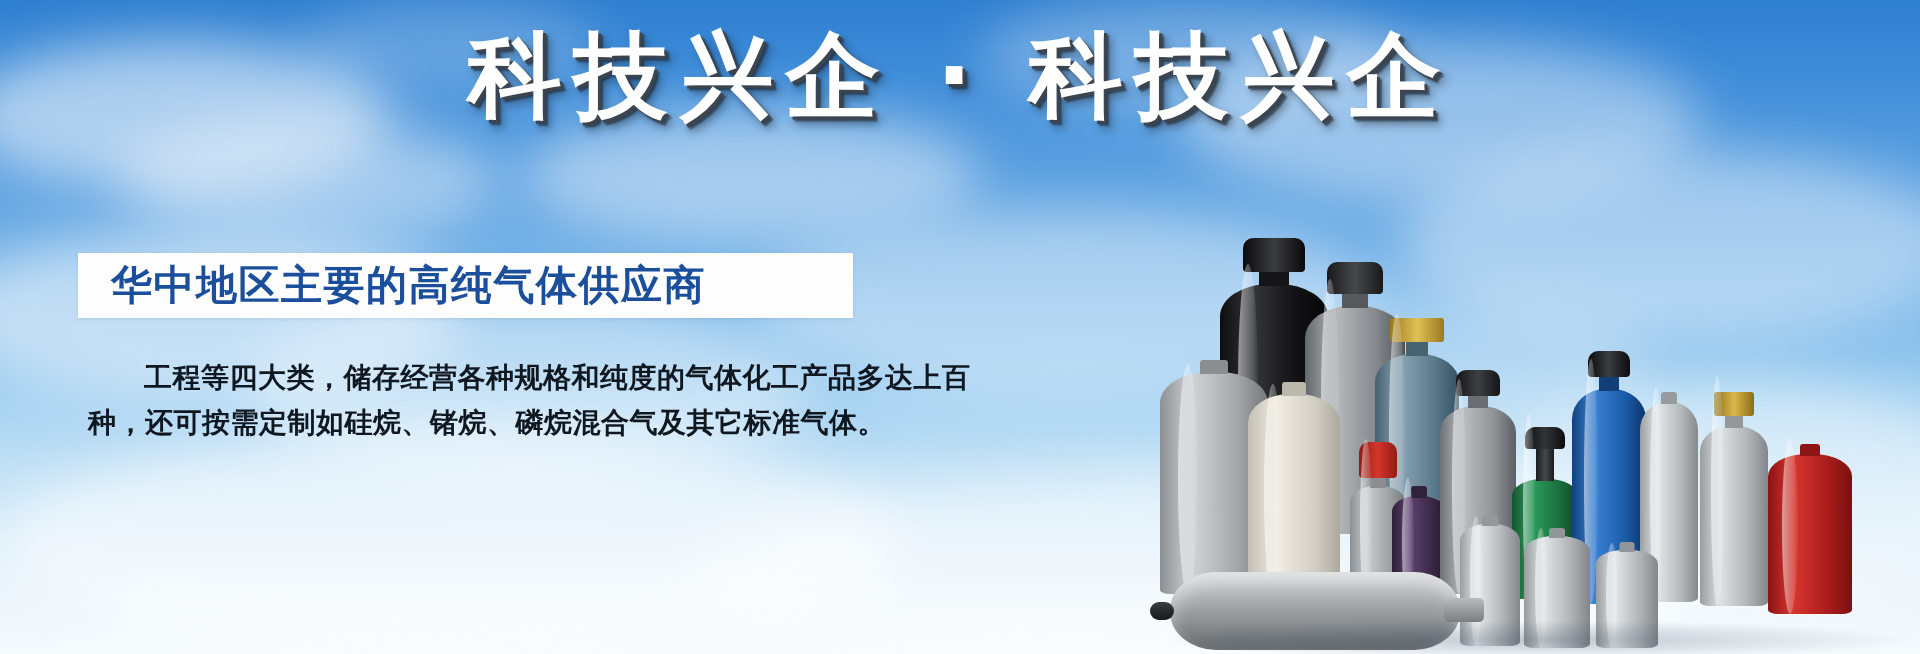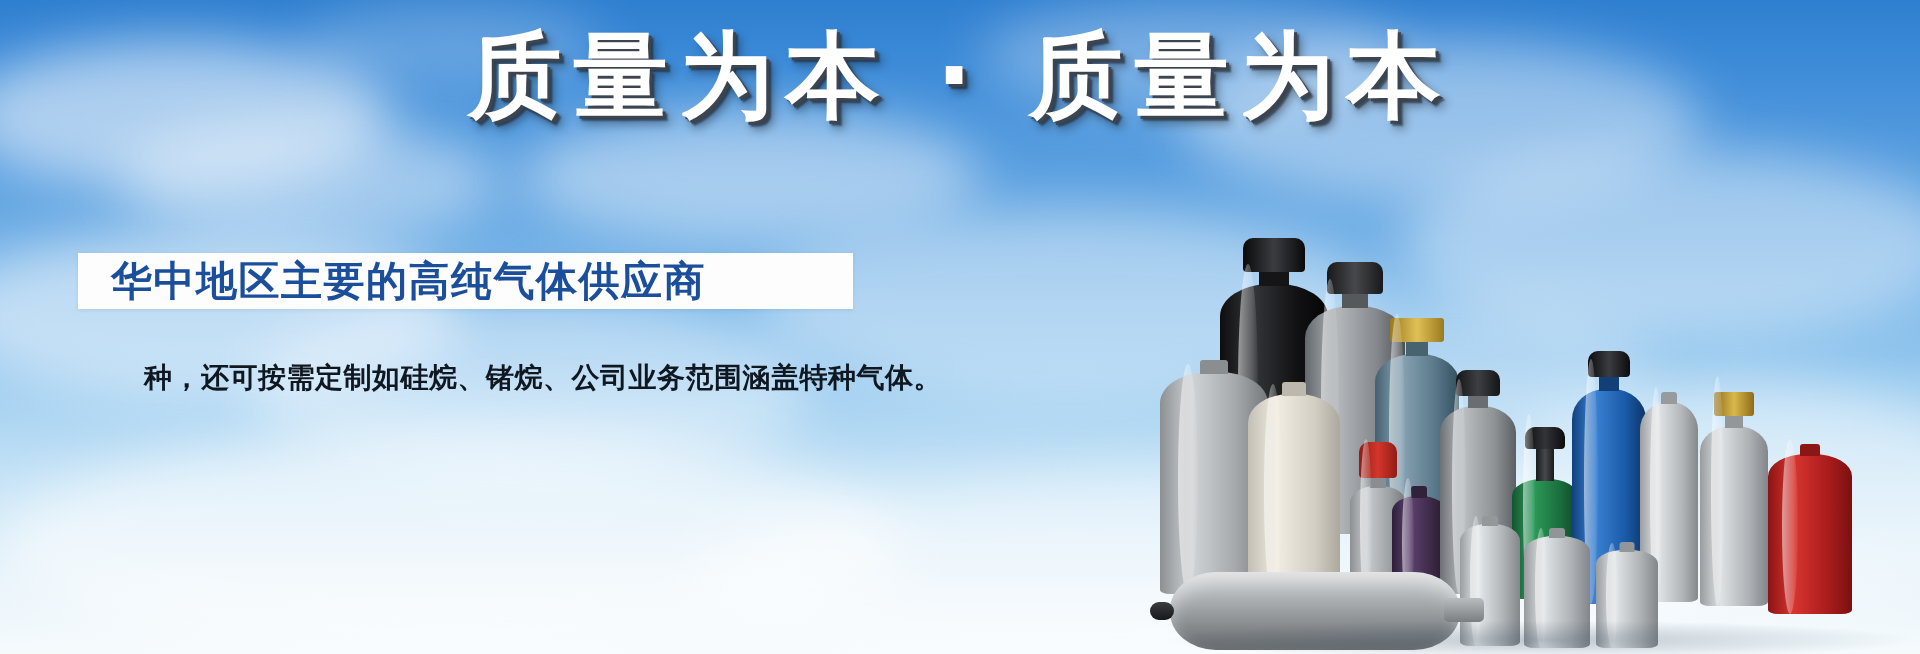--- a/index.html
+++ b/index.html
@@ -69,21 +69,21 @@
     letter-spacing:.5px;
     white-space:nowrap;
     text-shadow:0 1px 2px rgba(255,255,255,.5);
   }
 
   .tagline-box{
     position:absolute;
     left:78px;
     top:253px;
     width:775px;
-    height:56px;
+    height:65px;
     background:#fdfdfd;
     box-shadow:0 1px 4px rgba(40,70,110,.12);
     display:flex;
     align-items:center;
   }
   .tagline-text{
     padding-left:33px;
     font-family:"DejaVu Sans","Liberation Sans",sans-serif;
     font-size:41px;
     font-weight:700;
@@ -274,24 +274,25 @@
                 box-shadow:inset 0 10px 18px rgba(255,255,255,.45);">
       <div style="position:absolute;right:-24px;top:26px;width:40px;height:24px;border-radius:5px;
                   background:linear-gradient(180deg,#b9bcbf,#7a7e81);"></div>
       <div style="position:absolute;left:-20px;top:30px;width:24px;height:18px;border-radius:9px;
                   background:linear-gradient(180deg,#3a3c3f,#171819);"></div>
     </div>
 
     <div class="shadowfloor"></div>
   </div>
 
-  <div class="headline">质量为本 · 质量为本</div>
+  <div class="headline">科技兴企 · 科技兴企</div>
 
 
   <div class="tagline-box">
     <span class="tagline-text">华中地区主要的高纯气体供应商</span>
   </div>
 
   <div class="paragraph">
-    <div class="ln">种，还可按需定制如硅烷、锗烷、公司业务范围涵盖特种气体。</div>
+    <div class="ln">工程等四大类，储存经营各种规格和纯度的气体化工产品多达上百</div>
+    <div class="ln">种，还可按需定制如硅烷、锗烷、磷烷混合气及其它标准气体。</div>
   </div>
 
 </div>
 
 </body></html>

